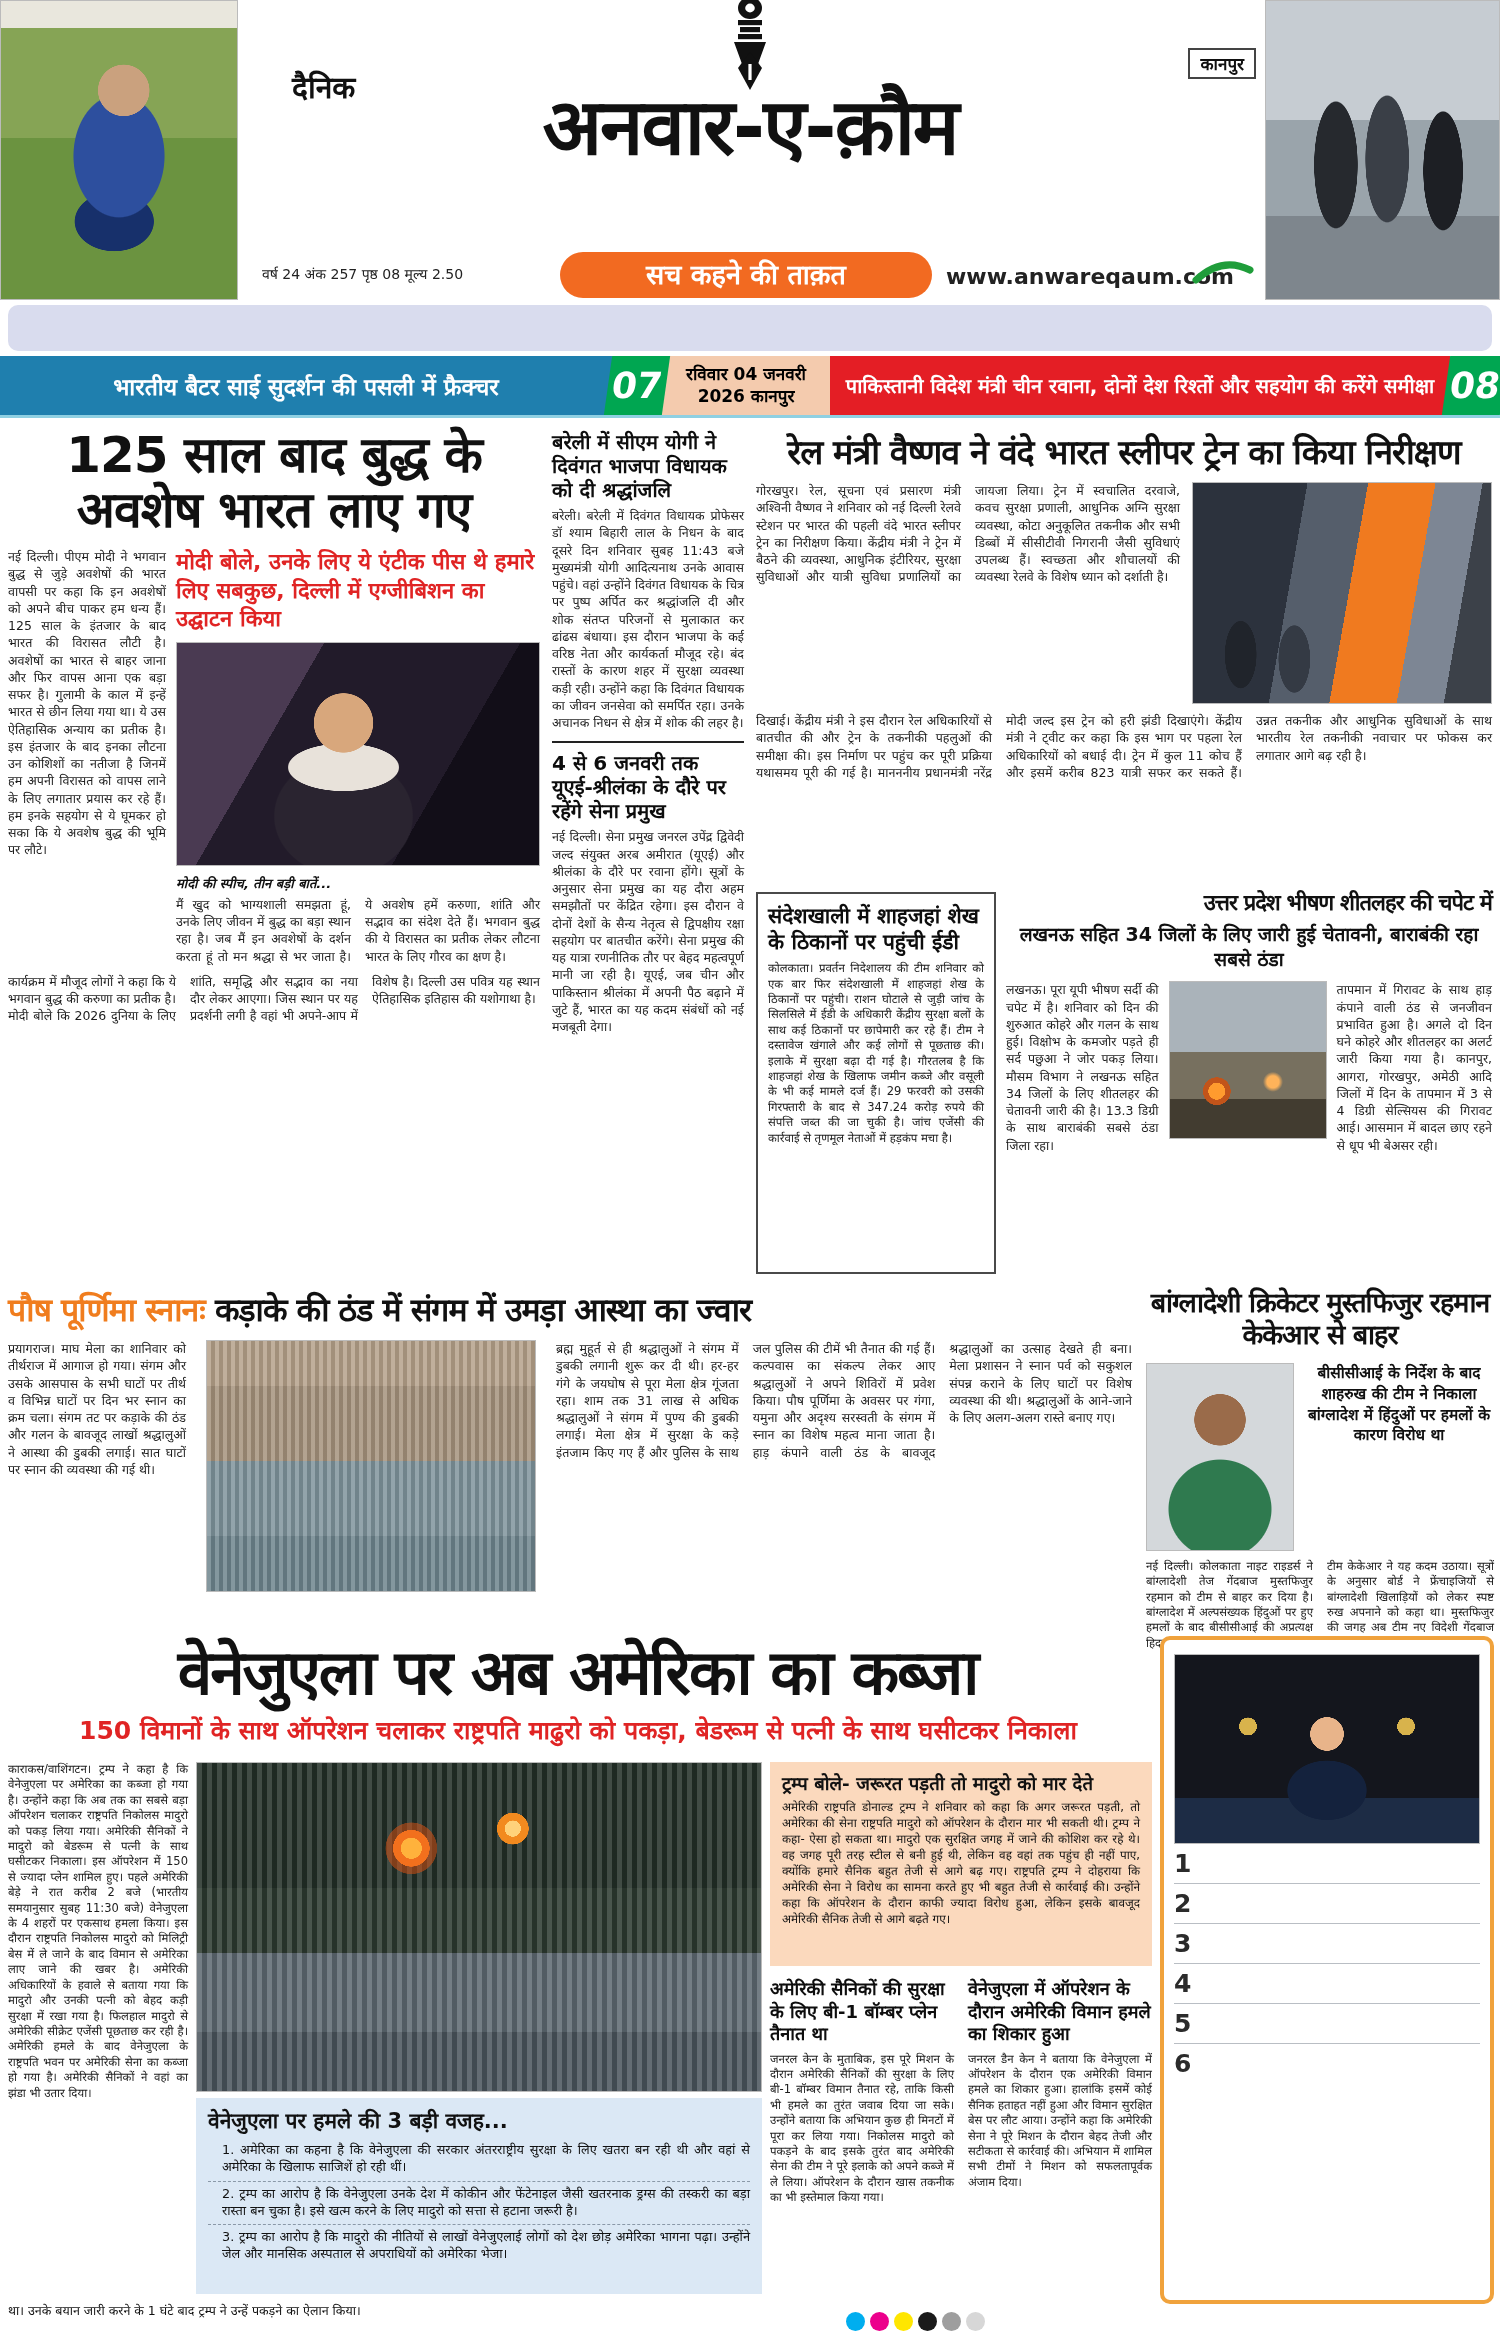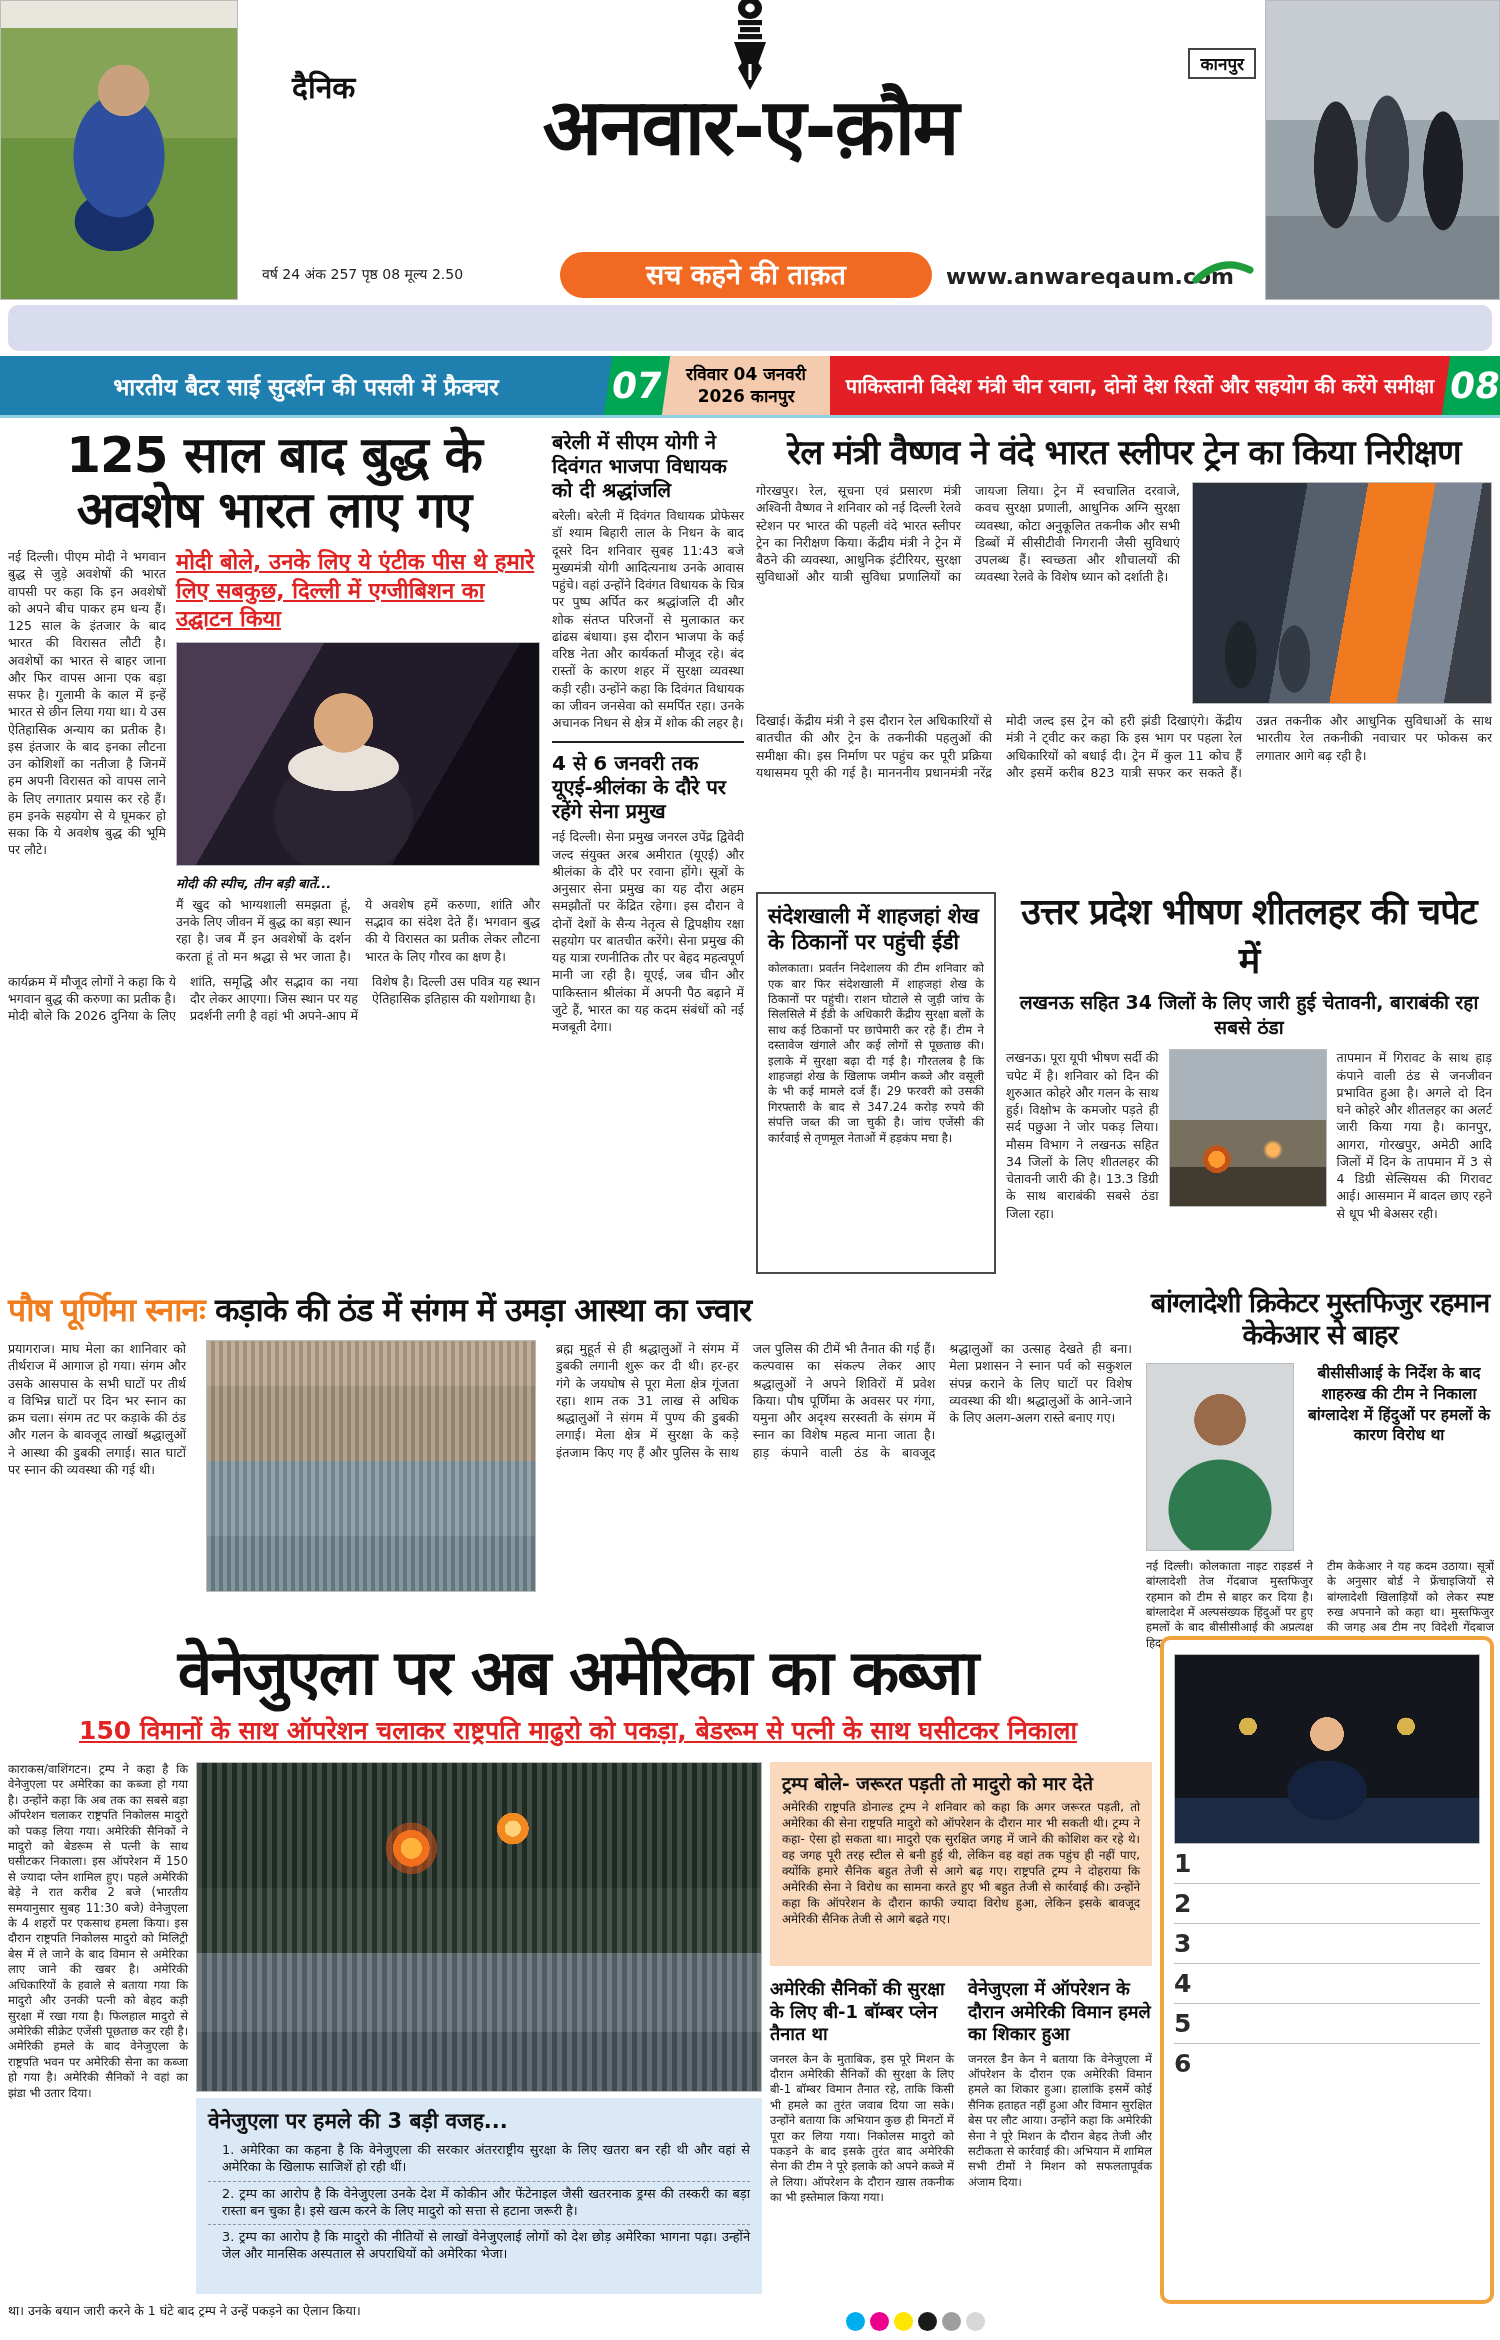--- a/index.html
+++ b/index.html
@@ -5,21 +5,21 @@
   html,body{margin:0;padding:0;background:#ffffff;}
   *{box-sizing:border-box;}
   body{font-family:"DejaVu Sans",sans-serif;color:#111;}
   #page{position:relative;width:1500px;height:2340px;background:#fff;overflow:hidden;}
   .abs{position:absolute;}
   .photo{background-color:#888;border:1px solid #bbb;}
   .jtext{font-size:12.5px;line-height:1.38;text-align:justify;color:#1c1c1c;}
   .small{font-size:11.5px;line-height:1.34;}
   .cols2{columns:2;column-gap:14px;}
   .cols3{columns:3;column-gap:14px;}
-  .subhead-red{color:#e02424;font-weight:bold;text-decoration:underline;}
+  .subhead-red{color:#e02424;font-weight:bold;}
   .story-h{font-weight:bold;color:#0d0d0d;}
 
   
   .ph-cricket{left:0;top:0;width:238px;height:300px;
     background-image:
       radial-gradient(circle 26px at 52% 30%,#caa17e 0 98%,transparent 100%),
       radial-gradient(ellipse 46px 62px at 50% 52%,#2d4f9e 0 98%,transparent 100%),
       radial-gradient(ellipse 40px 30px at 48% 74%,#17306b 0 98%,transparent 100%),
       linear-gradient(180deg,#e9e7dd 0 9%,#86a455 9% 46%,#6b9340 46% 100%);}
   .ph-walkers{right:0;top:0;width:235px;height:300px;
@@ -87,21 +87,21 @@
     background-image:
       radial-gradient(ellipse 16px 34px at 16% 78%,#20242b 0 98%,transparent 100%),
       radial-gradient(ellipse 16px 34px at 34% 80%,#343a44 0 98%,transparent 100%),
       linear-gradient(100deg,#2c323d 0 34%,#555e6b 34% 52%,#f07a1f 52% 72%,#7d8694 72% 86%,#3c4149 86% 100%);}
   .rail-bottom{margin-top:8px;}
 
   
   .edbox{left:756px;top:892px;width:240px;height:382px;border:2px solid #4a4a4a;padding:10px;}
   .edbox-h{font-size:21px;line-height:1.22;margin-bottom:6px;}
   .cold{left:1006px;top:886px;width:486px;height:390px;}
-  .cold-h{font-size:36px;font-weight:900;text-align:center;letter-spacing:-1px;}
+  .cold-h{font-size:22px;font-weight:900;text-align:right;letter-spacing:-1px;}
   .cold-sub{font-size:19px;text-align:center;line-height:1.3;margin-top:6px;font-weight:bold;}
   .cold-row{display:flex;gap:10px;margin-top:10px;}
   .ph-cold{flex:0 0 158px;height:158px;
     background-image:
       radial-gradient(circle 14px at 30% 70%,#ff9b2e 0 60%,#c2541a 61% 98%,transparent 100%),
       radial-gradient(circle 10px at 66% 64%,#ffb35a 0 60%,transparent 100%),
       linear-gradient(180deg,#aab3ba 0 45%,#77705f 45% 75%,#423c30 75% 100%);}
 
   
   .paush{left:8px;top:1287px;width:1124px;}

